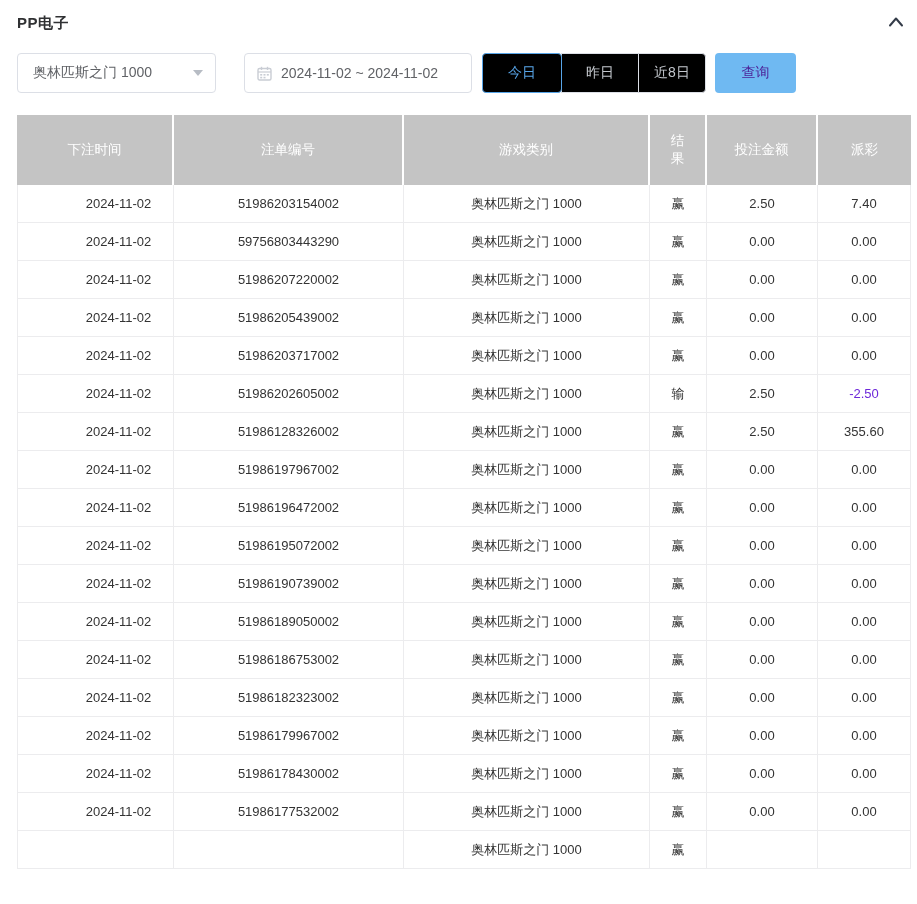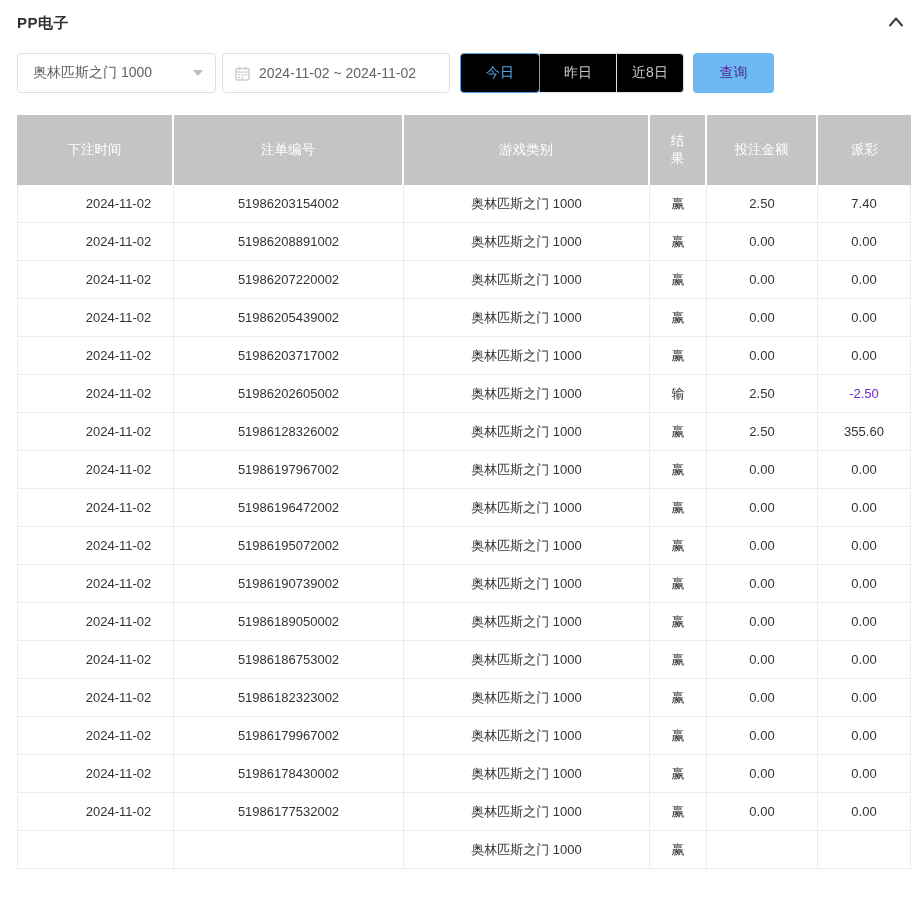--- a/index.html
+++ b/index.html
@@ -46,21 +46,21 @@
     padding: 0 12px 0 15px; box-sizing: border-box;
     color: #606266; font-size: 14px; background: #fff; cursor: pointer;
   }
   .caret-down {
     width: 0; height: 0;
     border-left: 5px solid transparent;
     border-right: 5px solid transparent;
     border-top: 6px solid #b7bcc4;
   }
   .date-box {
-    width: 228px; height: 40px; margin-left: 6px;
+    width: 228px; height: 40px; margin-left: 28px;
     border: 1px solid #dcdfe6; border-radius: 4px;
     display: flex; align-items: center;
     padding: 0 10px 0 12px; box-sizing: border-box;
     color: #606266; font-size: 14px; background: #fff; cursor: pointer;
   }
   .date-box .cal { margin-right: 9px; flex: none; display: flex; }
   .btn-group { display: flex; margin-left: 10px; }
   .seg-btn {
     height: 40px; box-sizing: border-box;
     background: #000000; font-size: 14px; cursor: pointer;
@@ -184,21 +184,21 @@
         <tr>
           <td>2024-11-02</td>
           <td>51986203154002</td>
           <td>奥林匹斯之门 1000</td>
           <td>赢</td>
           <td>2.50</td>
           <td>7.40</td>
         </tr>
         <tr>
           <td>2024-11-02</td>
-          <td>51986208891002</td>
+          <td>59756803443290</td>
           <td>奥林匹斯之门 1000</td>
           <td>赢</td>
           <td>0.00</td>
           <td>0.00</td>
         </tr>
         <tr>
           <td>2024-11-02</td>
           <td>51986207220002</td>
           <td>奥林匹斯之门 1000</td>
           <td>赢</td>

